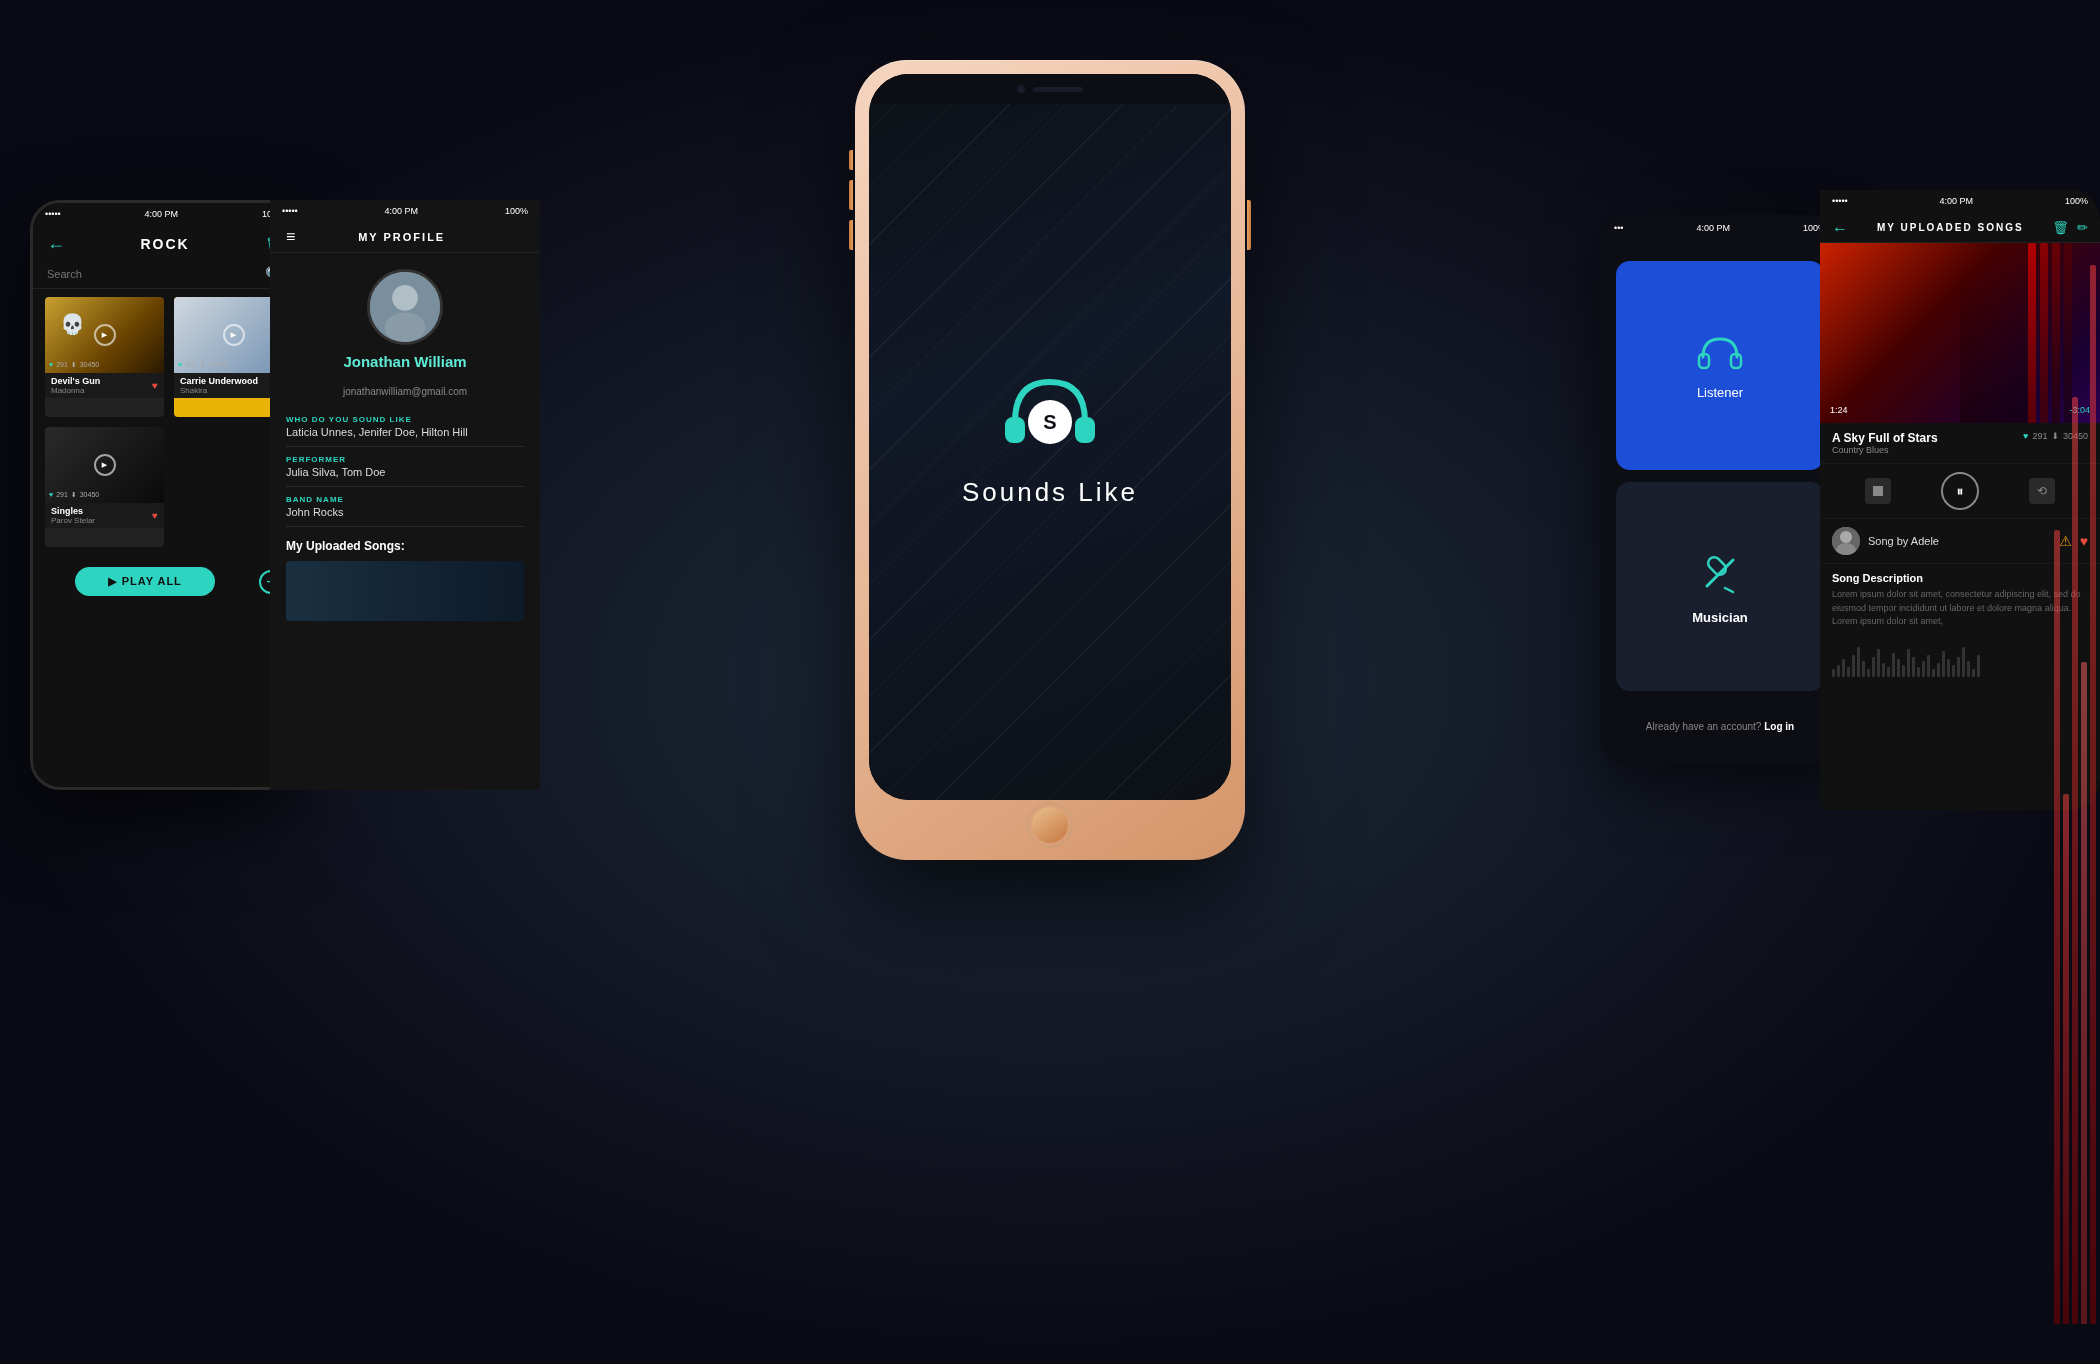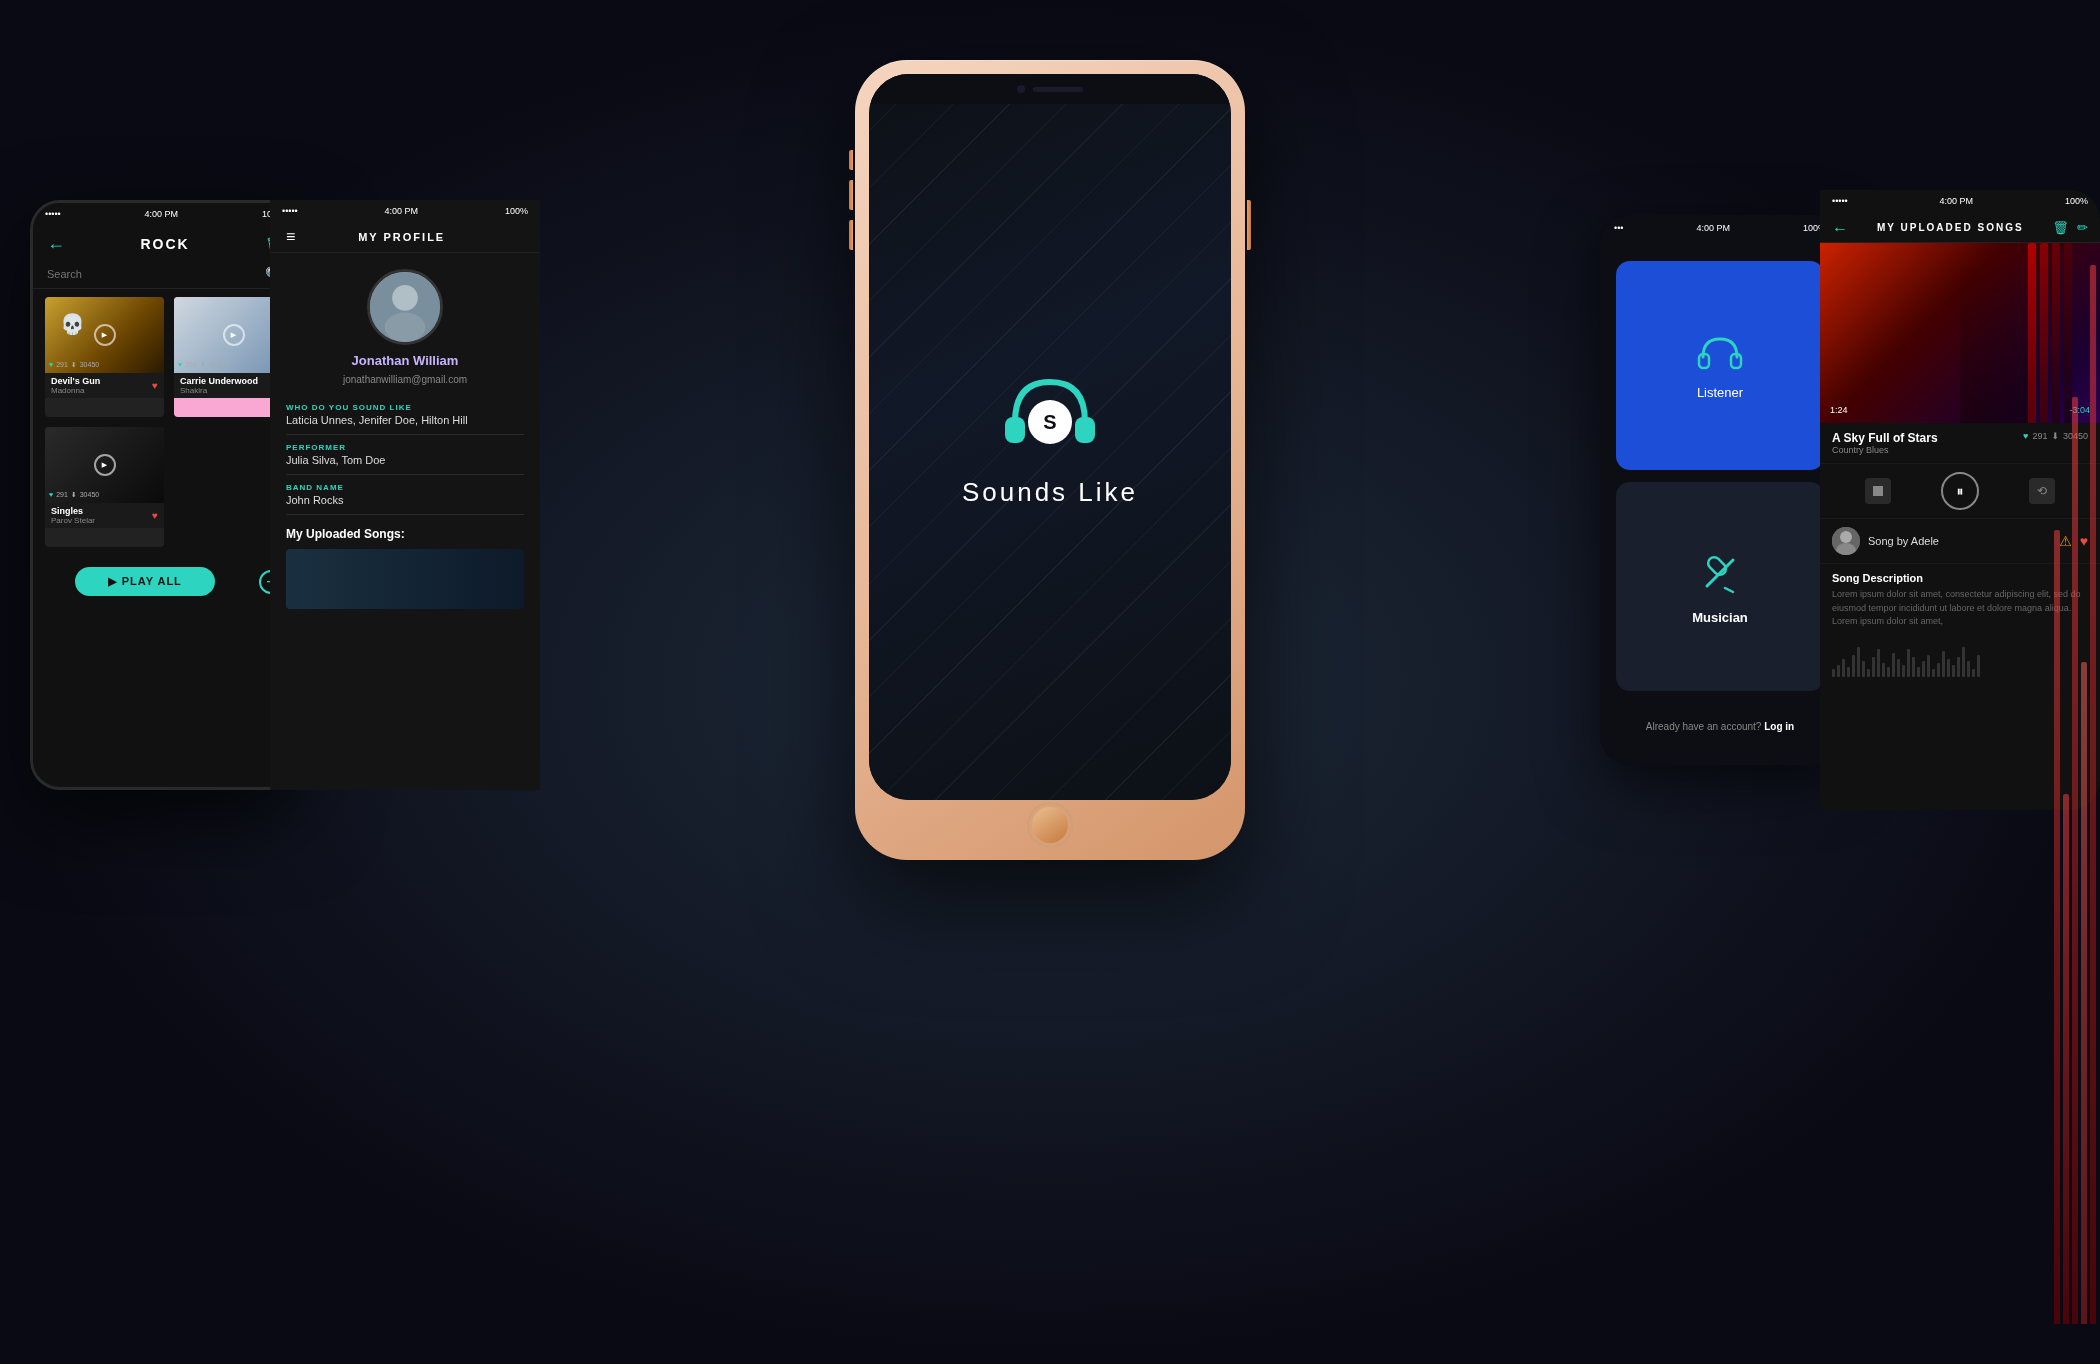--- a/index.html
+++ b/index.html
@@ -196,21 +196,21 @@
         </div>
         <div style="padding:3px 6px; background:#1a1a1a; display:flex; justify-content:space-between; align-items:center;">
           <div>
             <div style="color:#fff; font-size:9px; font-weight:600;">Devil's Gun</div>
             <div style="color:#888; font-size:8px;">Madonna</div>
           </div>
           <span style="color:#e74c3c; font-size:10px;">♥</span>
         </div>
       </div>
 
-      <div class="song-card" style="position:relative; border-radius:4px; overflow:hidden; background:#f9a8d4; margin:4px;">
+      <div class="song-card" style="position:relative; border-radius:4px; overflow:hidden; background:#eab308; margin:4px;">
         <div style="height:76px; background:linear-gradient(135deg, #d0d8e0 0%, #7090b0 100%); position:relative;">
           <div style="position:absolute; top:50%; left:50%; transform:translate(-50%,-50%); width:22px; height:22px; border-radius:50%; border:2px solid rgba(255,255,255,0.6); display:flex; align-items:center; justify-content:center; font-size:7px; color:#fff;">▶</div>
           <div style="position:absolute; bottom:4px; left:4px; display:flex; gap:3px; font-size:7px; color:#aaa;">
             <span style="color:#2dd4bf;">♥</span>
               <span>291</span>
               <span>⬇</span>
               <span>30450</span>
           </div>
         </div>
         <div style="padding:3px 6px; background:#1a1a1a; display:flex; justify-content:space-between; align-items:center;">
@@ -264,21 +264,21 @@
     </div>
 
     <div style="display:flex; flex-direction:column; align-items:center; padding:16px 0 12px;">
       <div style="width:76px; height:76px; border-radius:50%; background:linear-gradient(160deg, #b0bec5 0%, #546e7a 100%); margin-bottom:8px; border:3px solid #333; overflow:hidden; display:flex; align-items:center; justify-content:center;">
         <svg width="76" height="76" viewBox="0 0 76 76">
           <rect width="76" height="76" fill="#7a8f9e"></rect>
           <circle cx="38" cy="28" r="14" fill="#b0bec5"></circle>
           <ellipse cx="38" cy="60" rx="22" ry="16" fill="#8a9ba8"></ellipse>
         </svg>
       </div>
-      <div style="color:#c4b5fd; font-size:13px; font-weight:600; margin-bottom:6px;">Jonathan William</div>
+      <div style="color:#5eead4; font-size:15px; font-weight:600; margin-bottom:16px;">Jonathan William</div>
       <div style="color:#888; font-size:10px;">jonathanwilliam@gmail.com</div>
     </div>
 
     <div style="padding:0 16px;">
       <div style="color:#2dd4bf; font-size:8px; font-weight:700; letter-spacing:1px; margin-top:6px; margin-bottom:2px;">WHO DO YOU SOUND LIKE</div>
       <div style="color:#ddd; font-size:11px; border-bottom:1px solid #2a2a2a; padding-bottom:8px;">Laticia Unnes, Jenifer Doe, Hilton Hill</div>
 
       <div style="color:#2dd4bf; font-size:8px; font-weight:700; letter-spacing:1px; margin-top:8px; margin-bottom:2px;">PERFORMER</div>
       <div style="color:#ddd; font-size:11px; border-bottom:1px solid #2a2a2a; padding-bottom:8px;">Julia Silva, Tom Doe</div>
 

